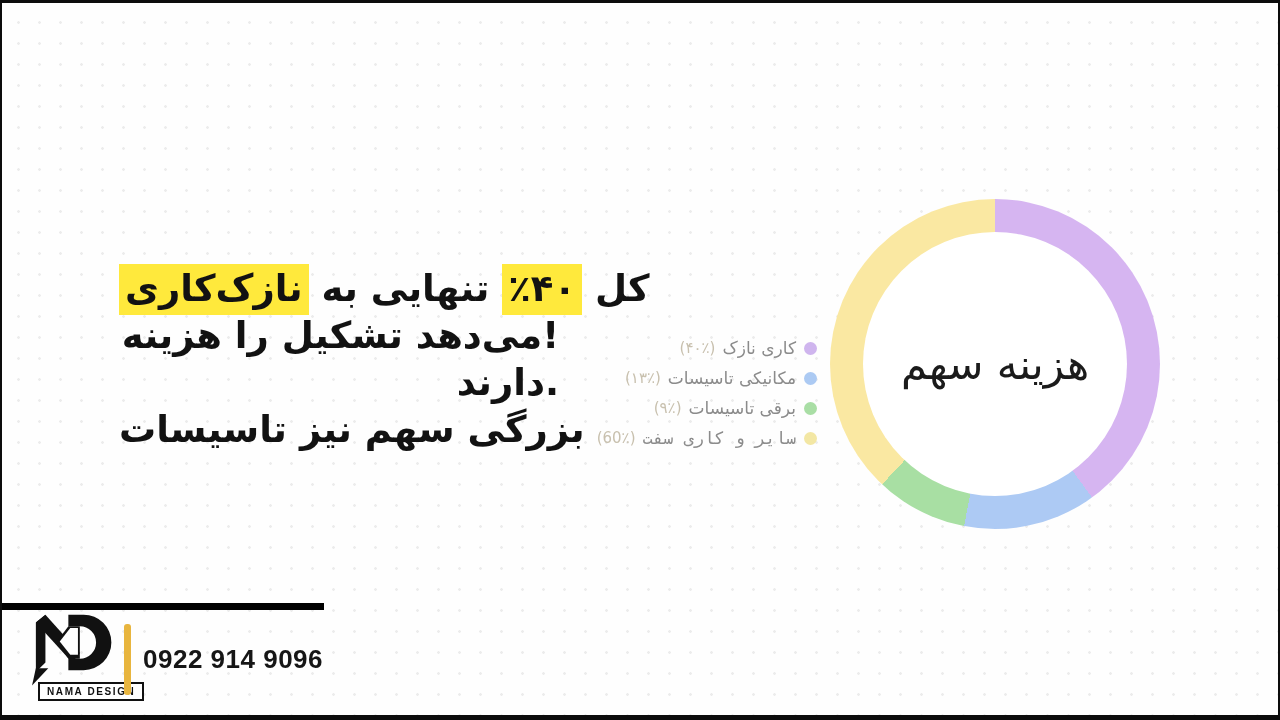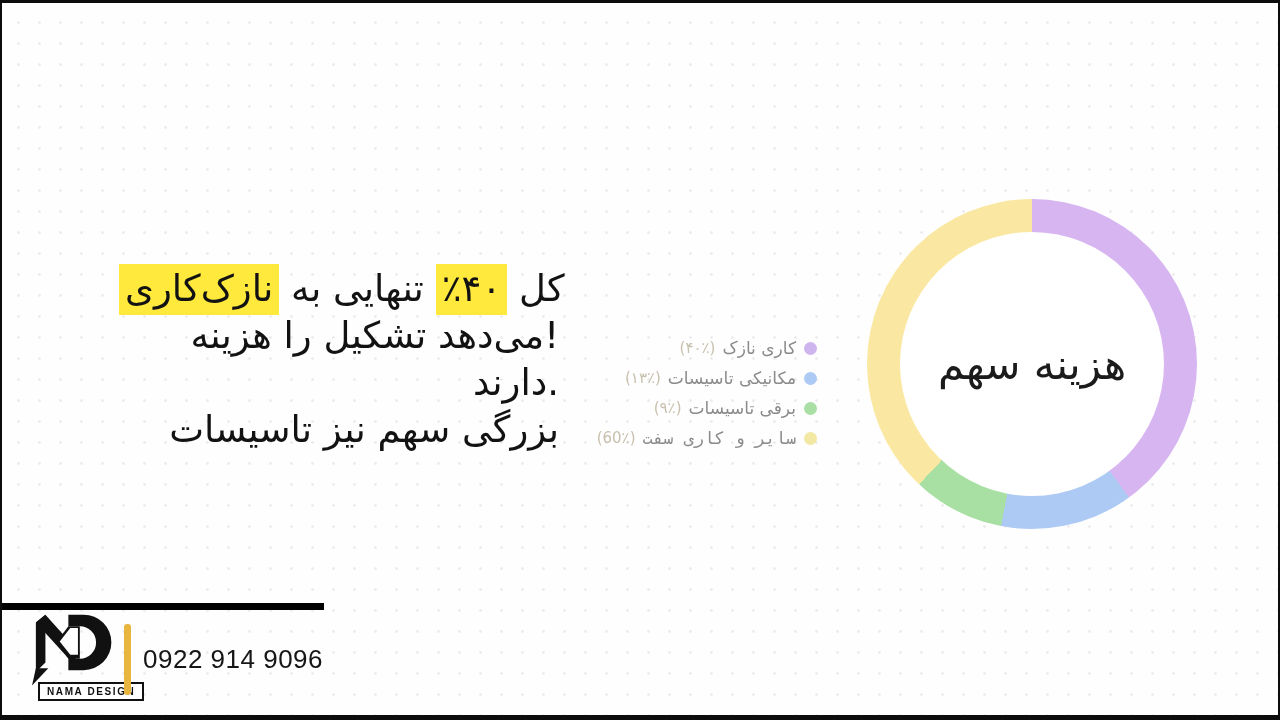--- a/index.html
+++ b/index.html
@@ -6,45 +6,45 @@
   body{width:1280px;height:720px;overflow:hidden;font-family:"DejaVu Sans",sans-serif;}
   .frame{
     position:relative;width:1280px;height:720px;box-sizing:border-box;
     border:solid #0c0c0c;border-width:3px 2px 5px 2px;
     background-color:#fefefe;
     background-image:radial-gradient(circle,#ececec 1.2px,transparent 1.5px);
     background-size:21px 21px;background-position:6px 9px;
   }
   
   .para{position:absolute;left:117px;top:262px;width:440px;text-align:right;direction:ltr;
-        font-weight:normal;font-size:37px;color:#121212;}
+        font-weight:bold;font-size:37px;color:#121212;}
   .line{line-height:47px;white-space:nowrap;}
   .w{unicode-bidi:isolate;direction:rtl;}
   .num{unicode-bidi:bidi-override;direction:ltr;}
   .hl{padding:3px 6px 5px;}
   
   .legend{position:absolute;left:580px;top:306px;width:235px;direction:ltr;margin-top:24px;}
   .lrow{display:flex;justify-content:flex-end;align-items:center;height:30px;gap:7px;}
   .lpct{font-size:15px;}
   .lname{font-size:17px;font-weight:500;white-space:nowrap;}
   .ldot{width:13px;height:13px;border-radius:50%;flex:0 0 auto;margin-left:1px;}
   
-  .donut{position:absolute;left:865px;top:196px;width:330px;height:330px;border-radius:50%;}
+  .donut{position:absolute;left:828px;top:196px;width:330px;height:330px;border-radius:50%;}
   .hole{position:absolute;inset:33px;border-radius:50%;background:#ffffff;
         display:flex;align-items:center;justify-content:center;}
   .center-label{font-size:42px;font-weight:500;color:#1b1b1b;direction:ltr;white-space:nowrap;}
   
   .divider-strip{position:absolute;left:0;top:600px;width:322px;height:7px;background:#000;}
   .logo-svg{position:absolute;left:26px;top:606px;}
   .brand-box{position:absolute;left:36px;top:679px;border:2px solid #101010;background:#fff;
              padding:2px 7px;font-family:"Liberation Sans",sans-serif;font-size:10px;
              font-weight:bold;letter-spacing:1.6px;color:#101010;white-space:nowrap;}
   .gold-bar{position:absolute;left:122px;top:621px;width:7px;height:71px;border-radius:3px;}
   .phone{position:absolute;left:141px;top:641px;font-family:"Liberation Sans",sans-serif;
-         font-size:26px;font-weight:normal;color:#161616;letter-spacing:0.5px;white-space:nowrap;}
+         font-size:26px;font-weight:bold;color:#161616;letter-spacing:0.5px;white-space:nowrap;}
 </style>
 </head>
 <body>
 
 <div class="frame">
 
   <div class="para" style="color: rgb(18, 18, 18);">
       <div class="line"><span class="w hl" style="background: rgb(255, 233, 60);">نازک‌کاری</span> <span class="w">به</span> <span class="w">تنهایی</span> <span class="num hl" style="background: rgb(255, 233, 60);">٪۴۰</span> <span class="w">کل</span></div>
       <div class="line"><span class="w">هزینه</span> <span class="w">را</span> <span class="w">تشکیل</span> <span class="w">می‌دهد</span><span class="num">!</span></div>
       <div class="line"><span class="w">دارند</span><span class="num">.</span></div>

